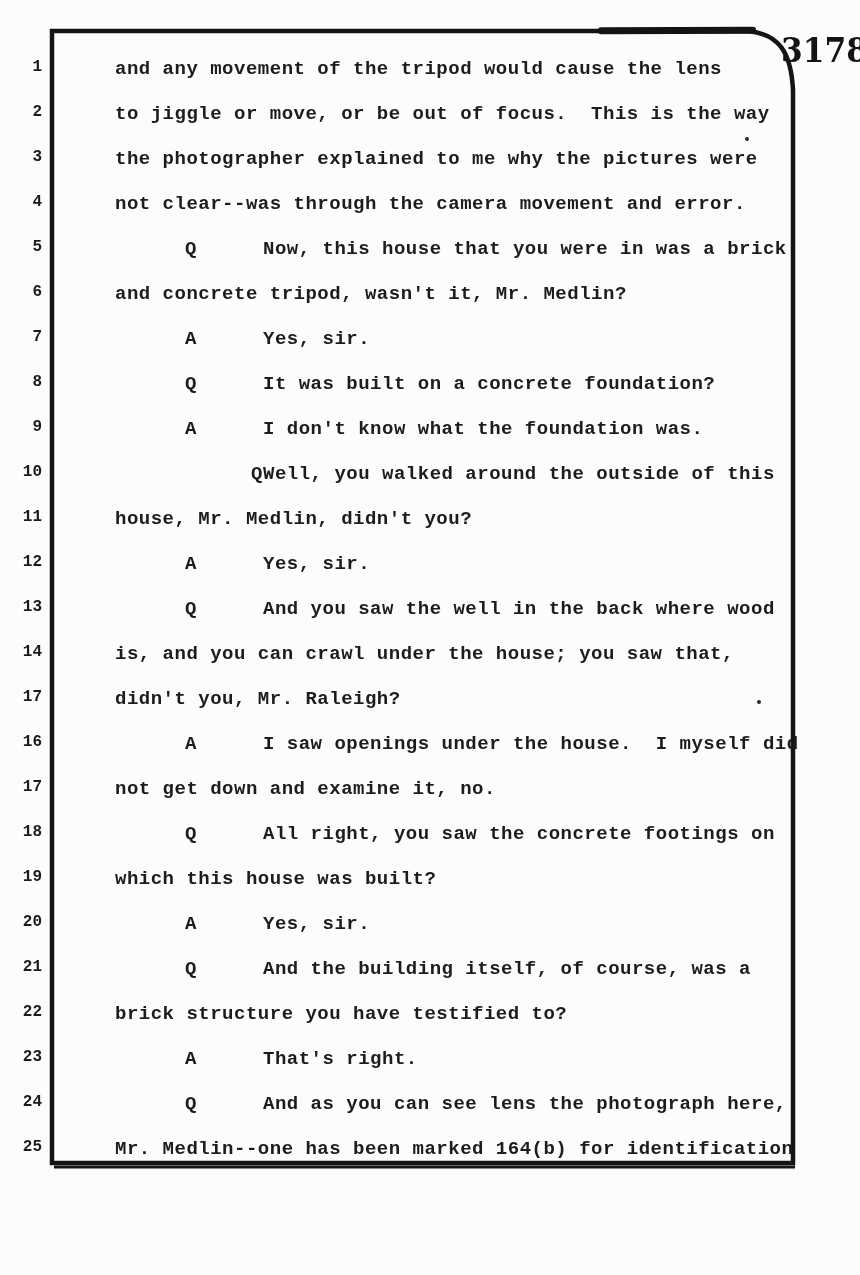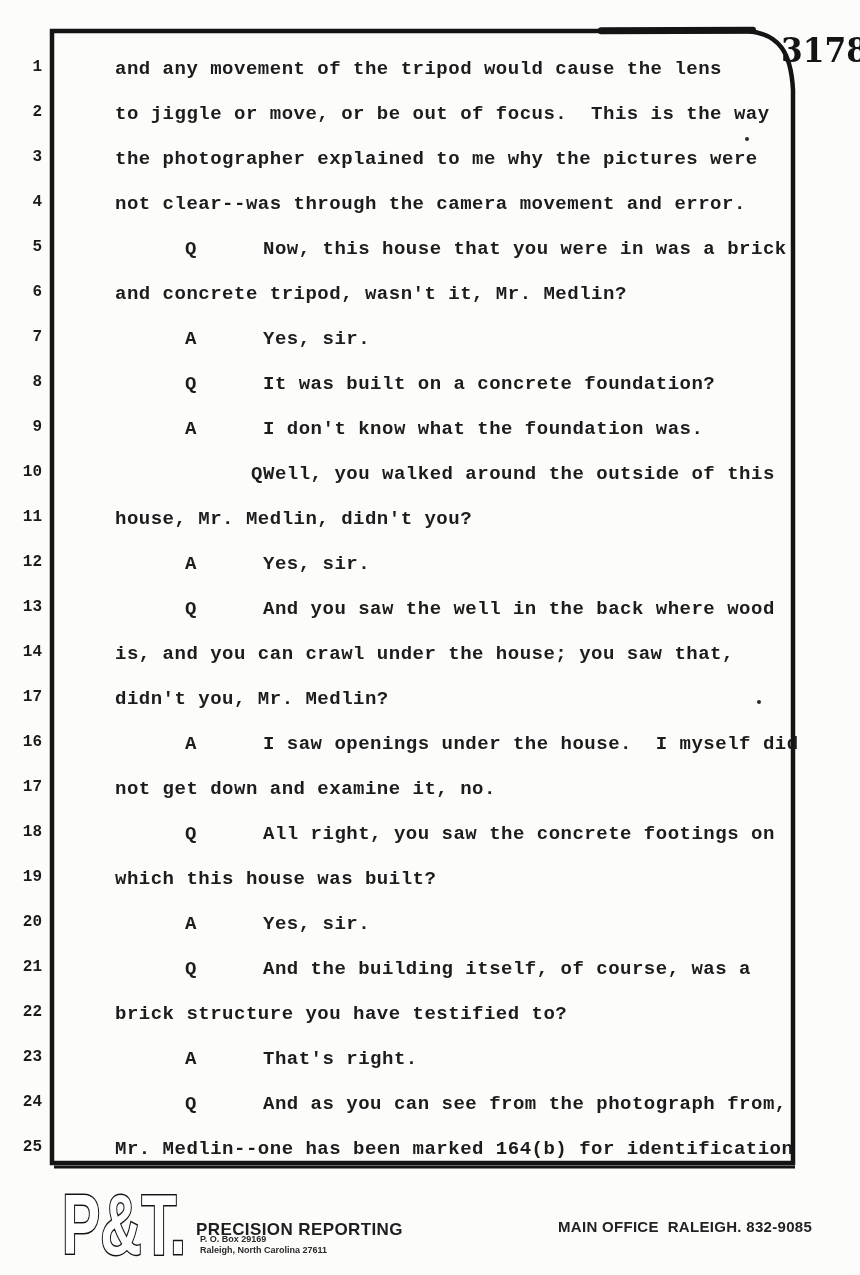--- a/index.html
+++ b/index.html
@@ -99,54 +99,37 @@
       <div class="line-text" style="top: 463px; text-align: right;"><span class="speaker">Q</span><span class="t-text">Well, you walked around the outside of this</span></div>
       <div class="line-num" style="top: 508px;">11</div>
       <div class="line-text" style="top: 508px;"><span class="t-text">house, Mr. Medlin, didn't you?</span></div>
       <div class="line-num" style="top: 553px;">12</div>
       <div class="line-text" style="top: 553px;"><span class="speaker">A</span><span class="t-text">Yes, sir.</span></div>
       <div class="line-num" style="top: 598px;">13</div>
       <div class="line-text" style="top: 598px;"><span class="speaker">Q</span><span class="t-text">And you saw the well in the back where wood</span></div>
       <div class="line-num" style="top: 643px;">14</div>
       <div class="line-text" style="top: 643px;"><span class="t-text">is, and you can crawl under the house; you saw that,</span></div>
       <div class="line-num" style="top: 688px;">17</div>
-      <div class="line-text" style="top: 688px;"><span class="t-text">didn't you, Mr. Medlin?</span></div>
+      <div class="line-text" style="top: 688px;"><span class="t-text">didn't you, Mr. Raleigh?</span></div>
       <div class="line-num" style="top: 733px;">16</div>
       <div class="line-text" style="top: 733px;"><span class="speaker">A</span><span class="t-text">I saw openings under the house.  I myself did</span></div>
       <div class="line-num" style="top: 778px;">17</div>
       <div class="line-text" style="top: 778px;"><span class="t-text">not get down and examine it, no.</span></div>
       <div class="line-num" style="top: 823px;">18</div>
       <div class="line-text" style="top: 823px;"><span class="speaker">Q</span><span class="t-text">All right, you saw the concrete footings on</span></div>
       <div class="line-num" style="top: 868px;">19</div>
       <div class="line-text" style="top: 868px;"><span class="t-text">which this house was built?</span></div>
       <div class="line-num" style="top: 913px;">20</div>
       <div class="line-text" style="top: 913px;"><span class="speaker">A</span><span class="t-text">Yes, sir.</span></div>
       <div class="line-num" style="top: 958px;">21</div>
       <div class="line-text" style="top: 958px;"><span class="speaker">Q</span><span class="t-text">And the building itself, of course, was a</span></div>
       <div class="line-num" style="top: 1003px;">22</div>
       <div class="line-text" style="top: 1003px;"><span class="t-text">brick structure you have testified to?</span></div>
       <div class="line-num" style="top: 1048px;">23</div>
       <div class="line-text" style="top: 1048px;"><span class="speaker">A</span><span class="t-text">That's right.</span></div>
       <div class="line-num" style="top: 1093px;">24</div>
-      <div class="line-text" style="top: 1093px;"><span class="speaker">Q</span><span class="t-text">And as you can see from the photograph from,</span></div>
+      <div class="line-text" style="top: 1093px;"><span class="speaker">Q</span><span class="t-text">And as you can see lens the photograph here,</span></div>
       <div class="line-num" style="top: 1138px;">25</div>
       <div class="line-text" style="top: 1138px;"><span class="t-text">Mr. Medlin--one has been marked 164(b) for identification</span></div>
     </div>
 
-  <div class="footer">
-    <svg class="logo-svg" width="128" height="94" viewBox="0 0 128 94">
-      <text x="0" y="76" font-family="Liberation Sans, sans-serif" font-size="86" font-weight="bold" fill="#ffffff" stroke="#141414" stroke-width="3" paint-order="stroke" textLength="124" lengthAdjust="spacingAndGlyphs">P&amp;T.</text>
-    </svg>
-    <div class="company">
-      <div>PRECISION REPORTING</div>
-      
-    </div>
-    <div class="address">
-      <div>P. O. Box 29169</div>
-      <div>Raleigh, North Carolina  27611</div>
-    </div>
-    <div class="contacts">
-      <div class="main-office">MAIN OFFICE  RALEIGH. 832-9085</div>
-      
-    </div>
-  </div>
 
 </div>
 
 </body></html>

